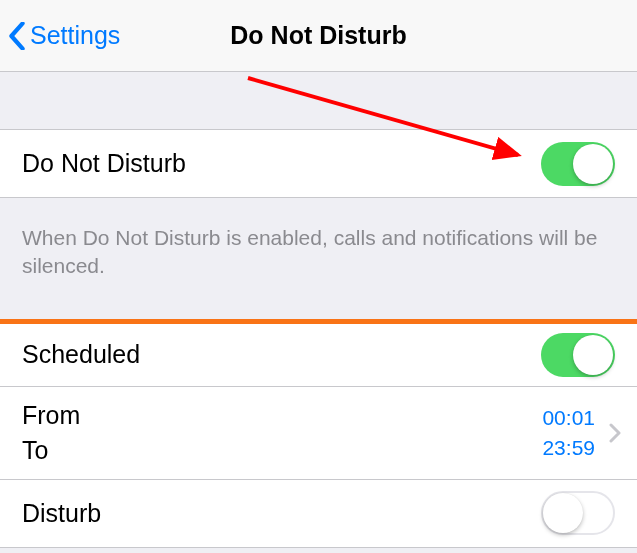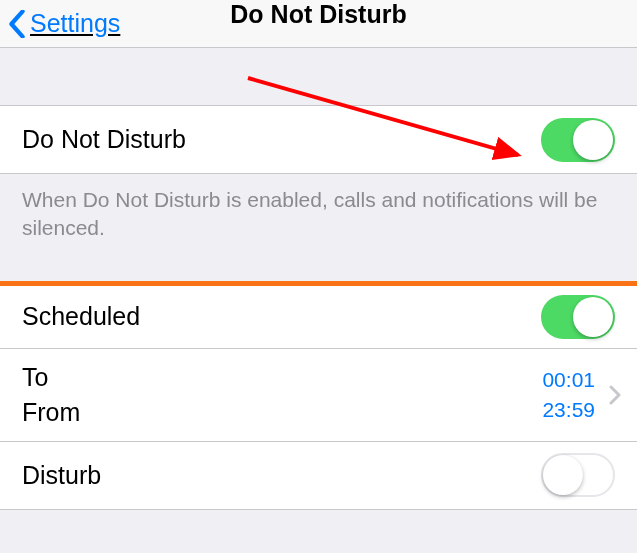--- a/index.html
+++ b/index.html
@@ -10,26 +10,25 @@
     }
     body {
       background: #efeff4;
       width: 637px;
       height: 553px;
       overflow: hidden;
       position: relative;
     }
     .navbar {
       background: #f8f8f8;
-      height: 48px;
-      border-bottom: 1px solid #c8c8cc;
-      display: flex;
-      align-items: flex-start;
+      height: 72px;
+      border-bottom: 1px solid #c8c8cc;
+      display: flex;
+      align-items: center;
       position: relative;
-      text-decoration: underline;
     }
     .back-btn {
       display: flex;
       align-items: center;
       padding: 0 8px;
       color: #007aff;
       font-size: 25px;
       height: 100%;
     }
     .back-btn svg {
@@ -62,21 +61,21 @@
       font-size: 25px;
       color: #000;
     }
     .row.top-border {
       border-top: 5px solid #f97316;
     }
     .row-label {
       flex: 1;
     }
     .footer-text {
-      padding: 12px 22px 38px 22px;
+      padding: 26px 22px 38px 22px;
       font-size: 21px;
       color: #8a8a8f;
       line-height: 1.35;
     }
     .toggle {
       width: 74px;
       height: 44px;
       border-radius: 22px;
       position: relative;
       flex-shrink: 0;
@@ -174,22 +173,22 @@
 
 <div class="row top-border">
   <div class="row-label">Scheduled</div>
   <div class="toggle on">
     <div class="knob"></div>
   </div>
 </div>
 
 <div class="time-row">
   <div class="time-labels">
+    <span>From</span>
     <span>To</span>
-    <span>From</span>
   </div>
   <div class="time-values">
     <span>00:01</span>
     <span>23:59</span>
   </div>
   <div class="chevron-box">
     <svg viewBox="0 0 12 20">
       <polyline points="2,2 10,10 2,18" fill="none" stroke="#c7c7cc" stroke-width="3" stroke-linecap="round" stroke-linejoin="round"></polyline>
     </svg>
   </div>

